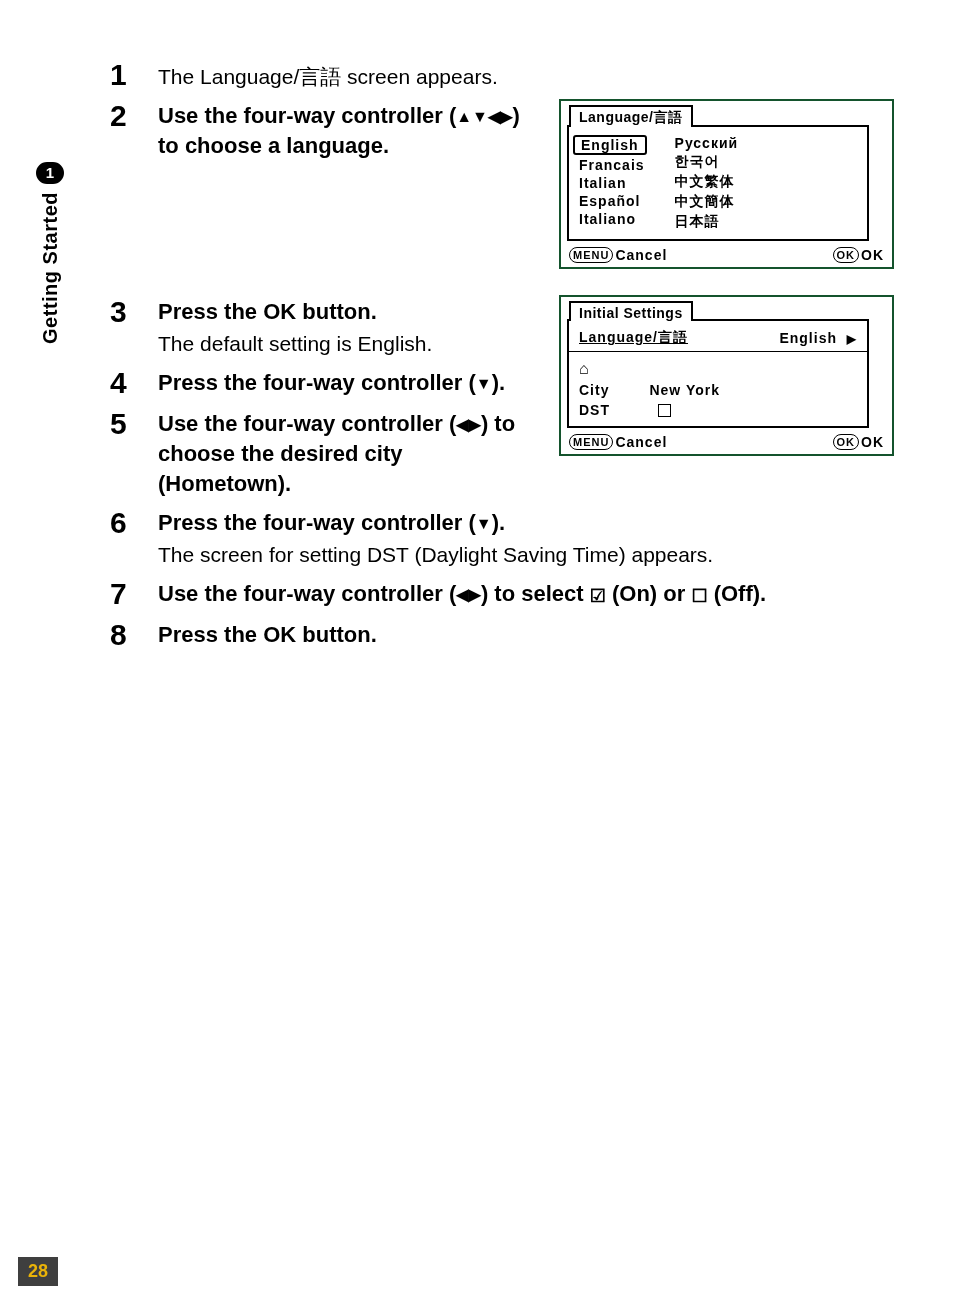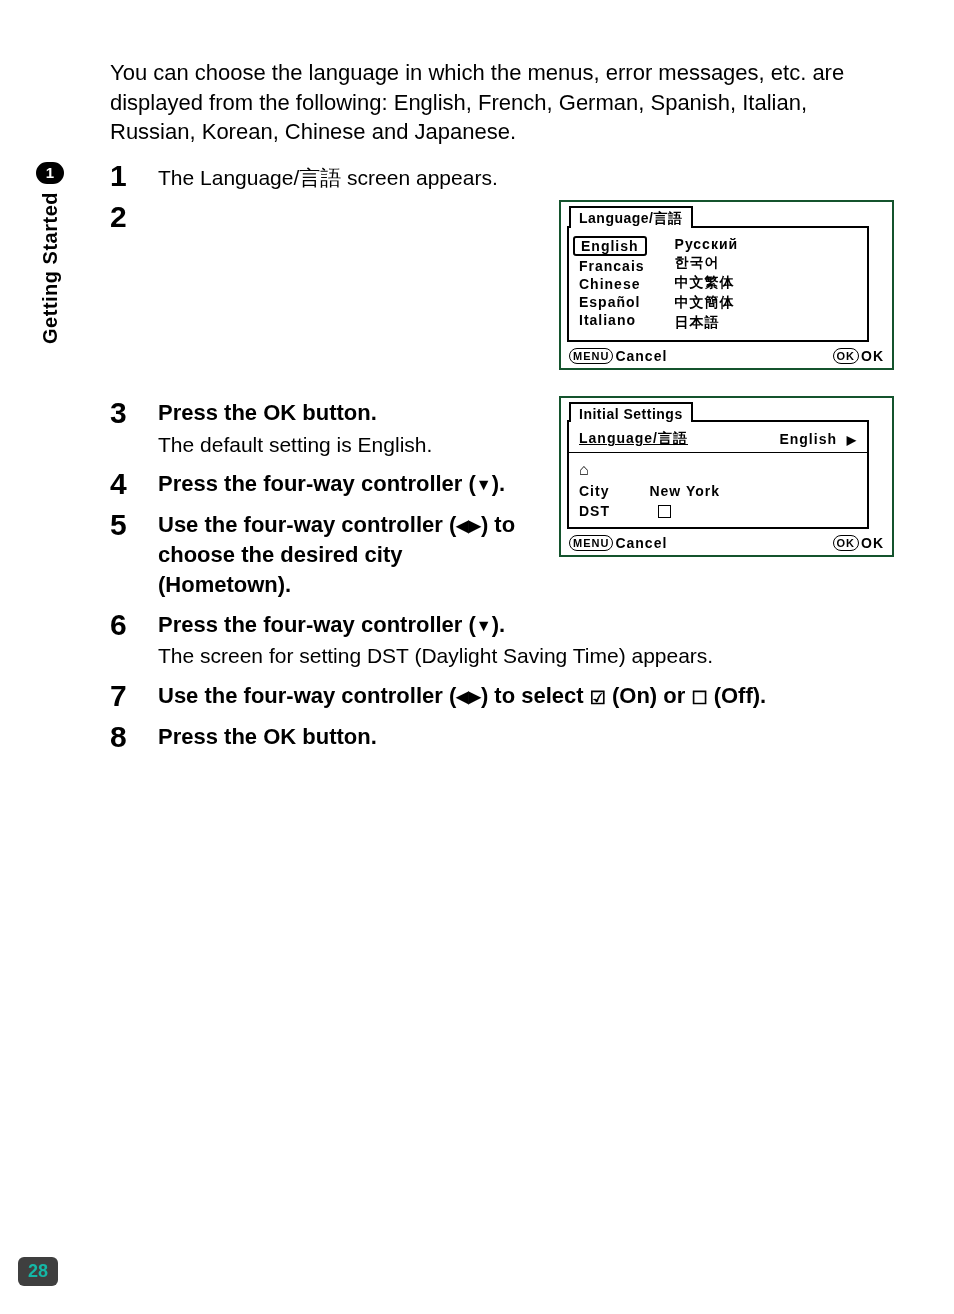--- a/index.html
+++ b/index.html
@@ -167,67 +167,70 @@
     display: inline-block;
     width: 13px; height: 13px;
     border: 1.5px solid #000;
     vertical-align: -2px;
   }
   .page-num {
     position: absolute;
     left: 18px;
     bottom: 28px;
     background: #3f3f3f;
-    color: #14b8a6;
+    color: #eab308;
     font-weight: bold;
     font-size: 18px;
     padding: 4px 10px;
-    border-radius: 6px;
   }
   .arrow { font-size: 16px; vertical-align: 1px; }
   .check-on::before { content: "☑"; font-size: 18px; vertical-align: -1px; }
   .check-off::before { content: "☐"; font-size: 18px; vertical-align: -1px; }
 </style>
 </head>
 <body>
 
 <div class="page">
 
   <div class="section-tab">
     <div class="tab-badge">1</div>
     <div class="tab-text">Getting Started</div>
   </div>
 
 
-  <div class="intro">You can choose the language in which the menus, error messages, etc. are displayed from the following: English, French, German, Spanish, Italian, Russian, Korean, Chinese and Japanese.</div>
 
   <div class="steps">
 
     <div class="step">
       <div class="step-num">1</div>
       <div class="step-body">
         <div class="step-desc">The Language/言語  screen appears.</div>
       </div>
     </div>
 
     <div class="row-with-fig">
       <div class="row-text">
         <div class="step">
           <div class="step-num">2</div>
+          <div class="step-body">
+            <div class="step-head">
+              <span>Use the four-way controller (</span><span class="arrow">▲▼◀▶</span><span>) to choose a language.</span>
+            </div>
+          </div>
         </div>
       </div>
 
       <div class="figure">
         <div class="tab">Language/言語</div>
         <div class="inner">
           <div class="lang-cols">
             <div class="lang-col">
               <div><span class="sel">English</span></div>
               <div>Francais</div>
-              <div>Chinese</div>
+              <div>Italian</div>
               <div>Español</div>
               <div>Italiano</div>
             </div>
             <div class="lang-col">
               <div>Русский</div>
               <div>한국어</div>
               <div>中文繁体</div>
               <div>中文簡体</div>
               <div>日本語</div>
             </div>

